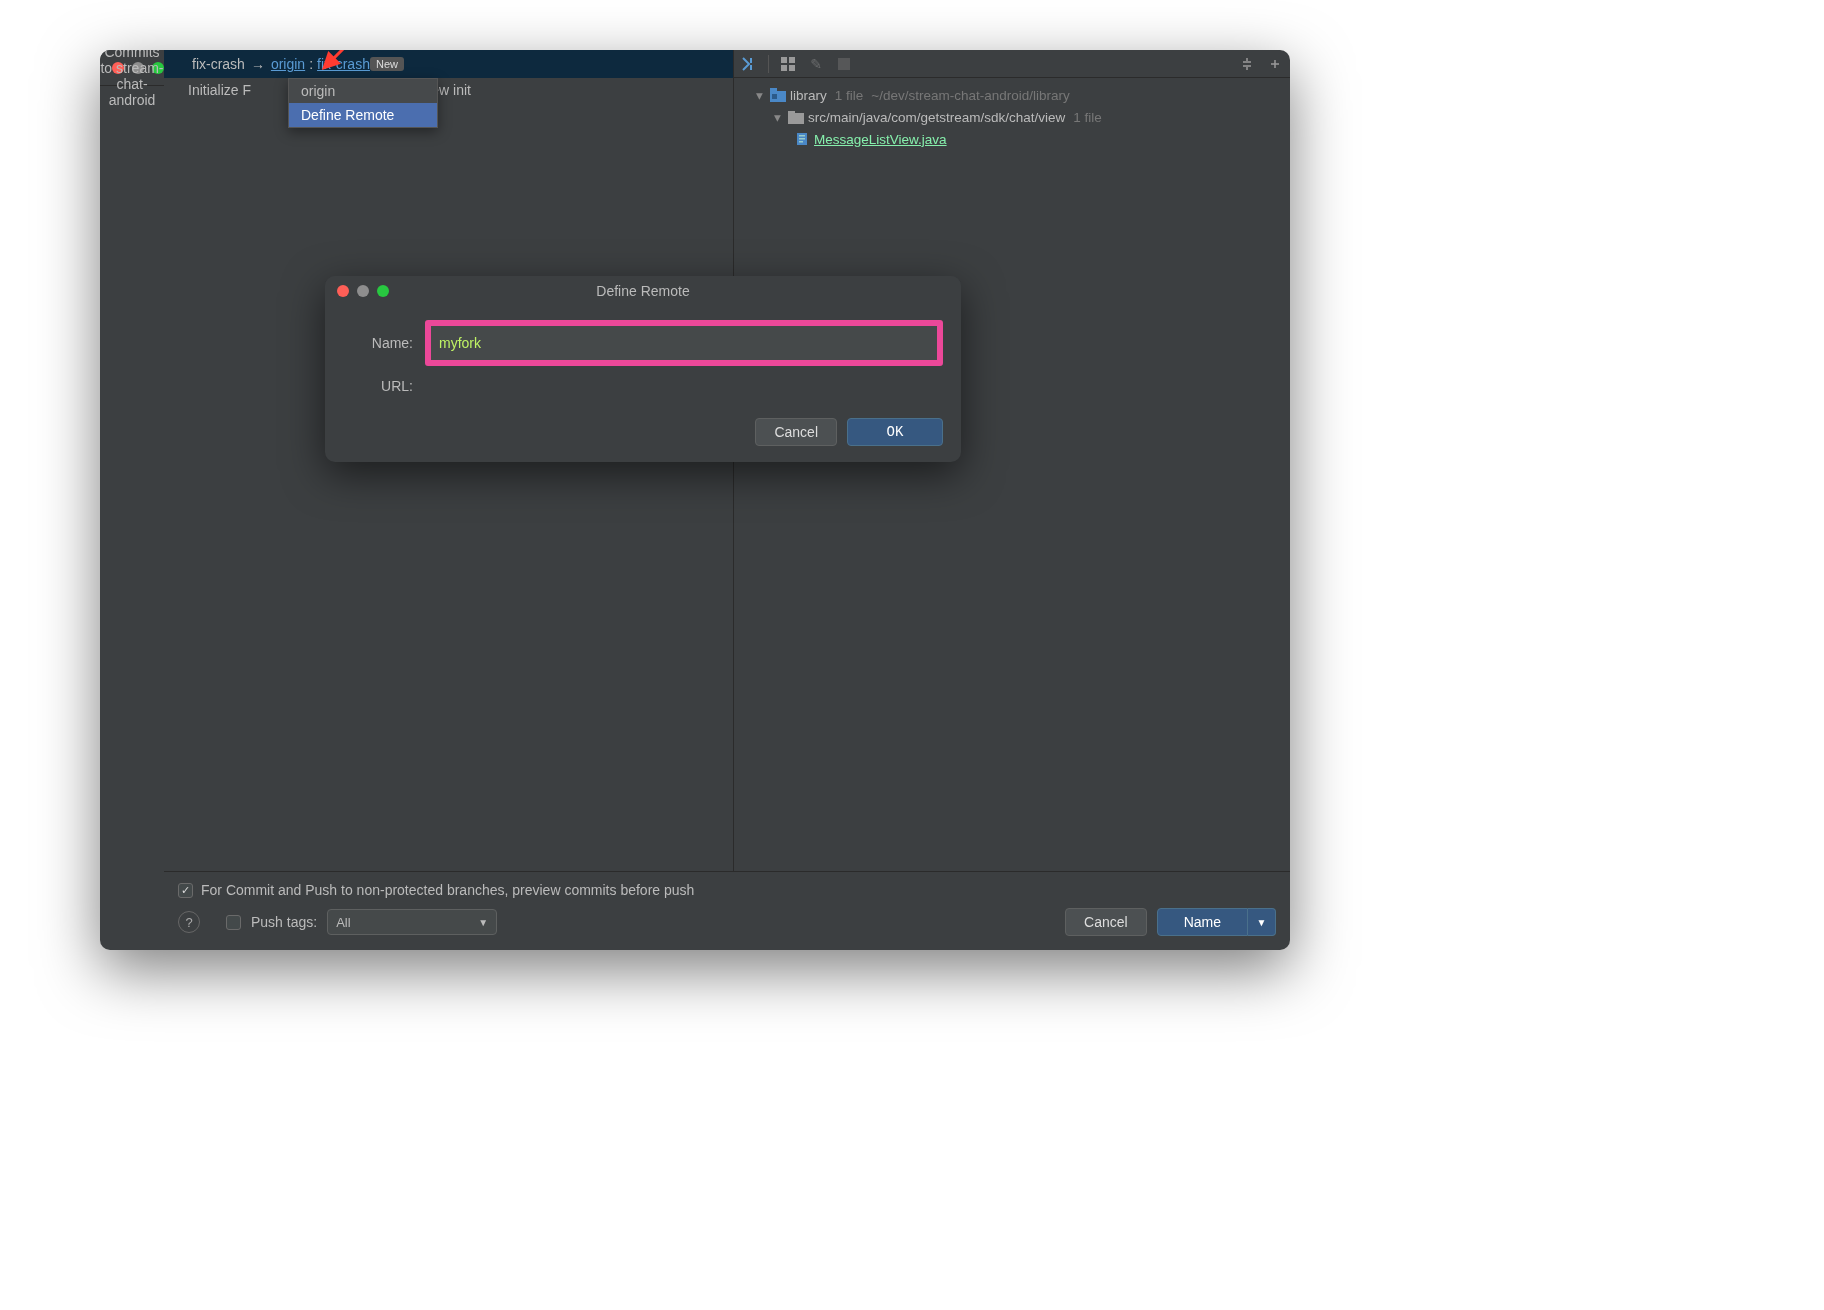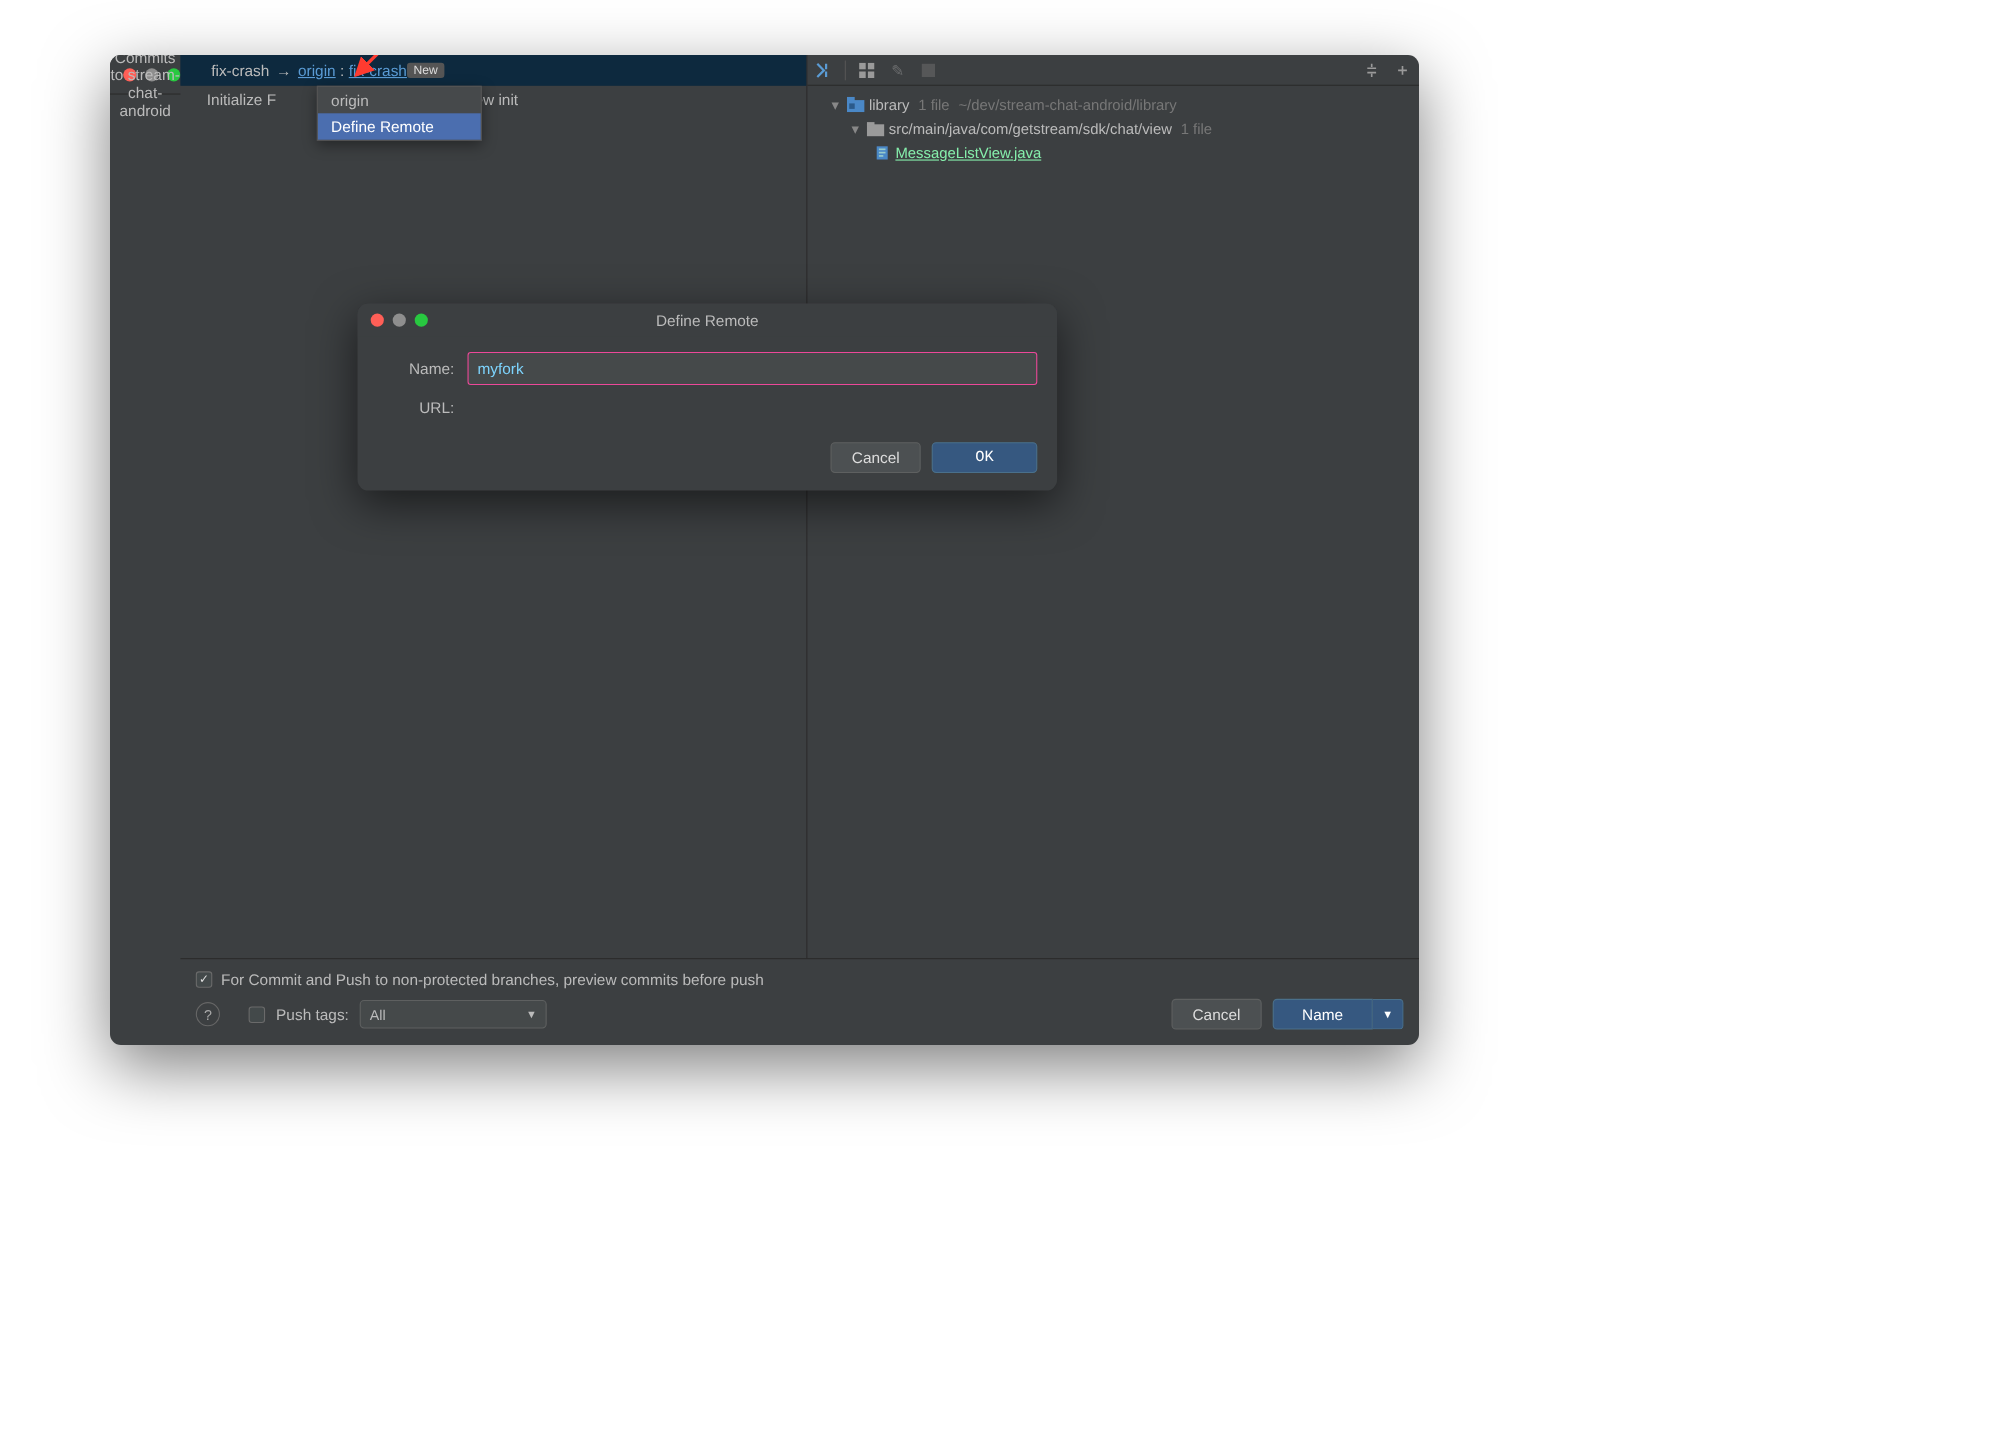--- a/index.html
+++ b/index.html
@@ -201,22 +201,22 @@
     border-radius:10px;
     box-shadow:0 12px 40px rgba(0,0,0,0.55);
     z-index:10;
     overflow:hidden;
   }
   .modal .titlebar { height:30px; border-bottom:none; }
   .modal-body { padding: 14px 18px 8px 18px; }
   .form-row { display:flex; align-items:center; margin-bottom:12px; }
   .form-label { width:70px; text-align:right; color:#bbb; margin-right:12px; font-size:14px;}
   .text-input {
-    flex:1;height:30px;border:1px solid #ec4899;border-radius:3px;
-    background:#45494a;color:#7dd3fc;padding:0 8px;font-size:14px;
+    flex:1;height:46px;border:6px solid #ec4899;border-radius:3px;
+    background:#45494a;color:#bef264;padding:0 8px;font-size:14px;
   }
   .text-input.focused { outline:2px solid #466ca2; outline-offset:-1px; }
   .modal-footer { display:flex; justify-content:flex-end; gap:10px; padding:4px 18px 16px; }
 </style>
 </head>
 <body>
 
 <div class="window">
   <div class="titlebar">
     <div class="traffic-lights">

